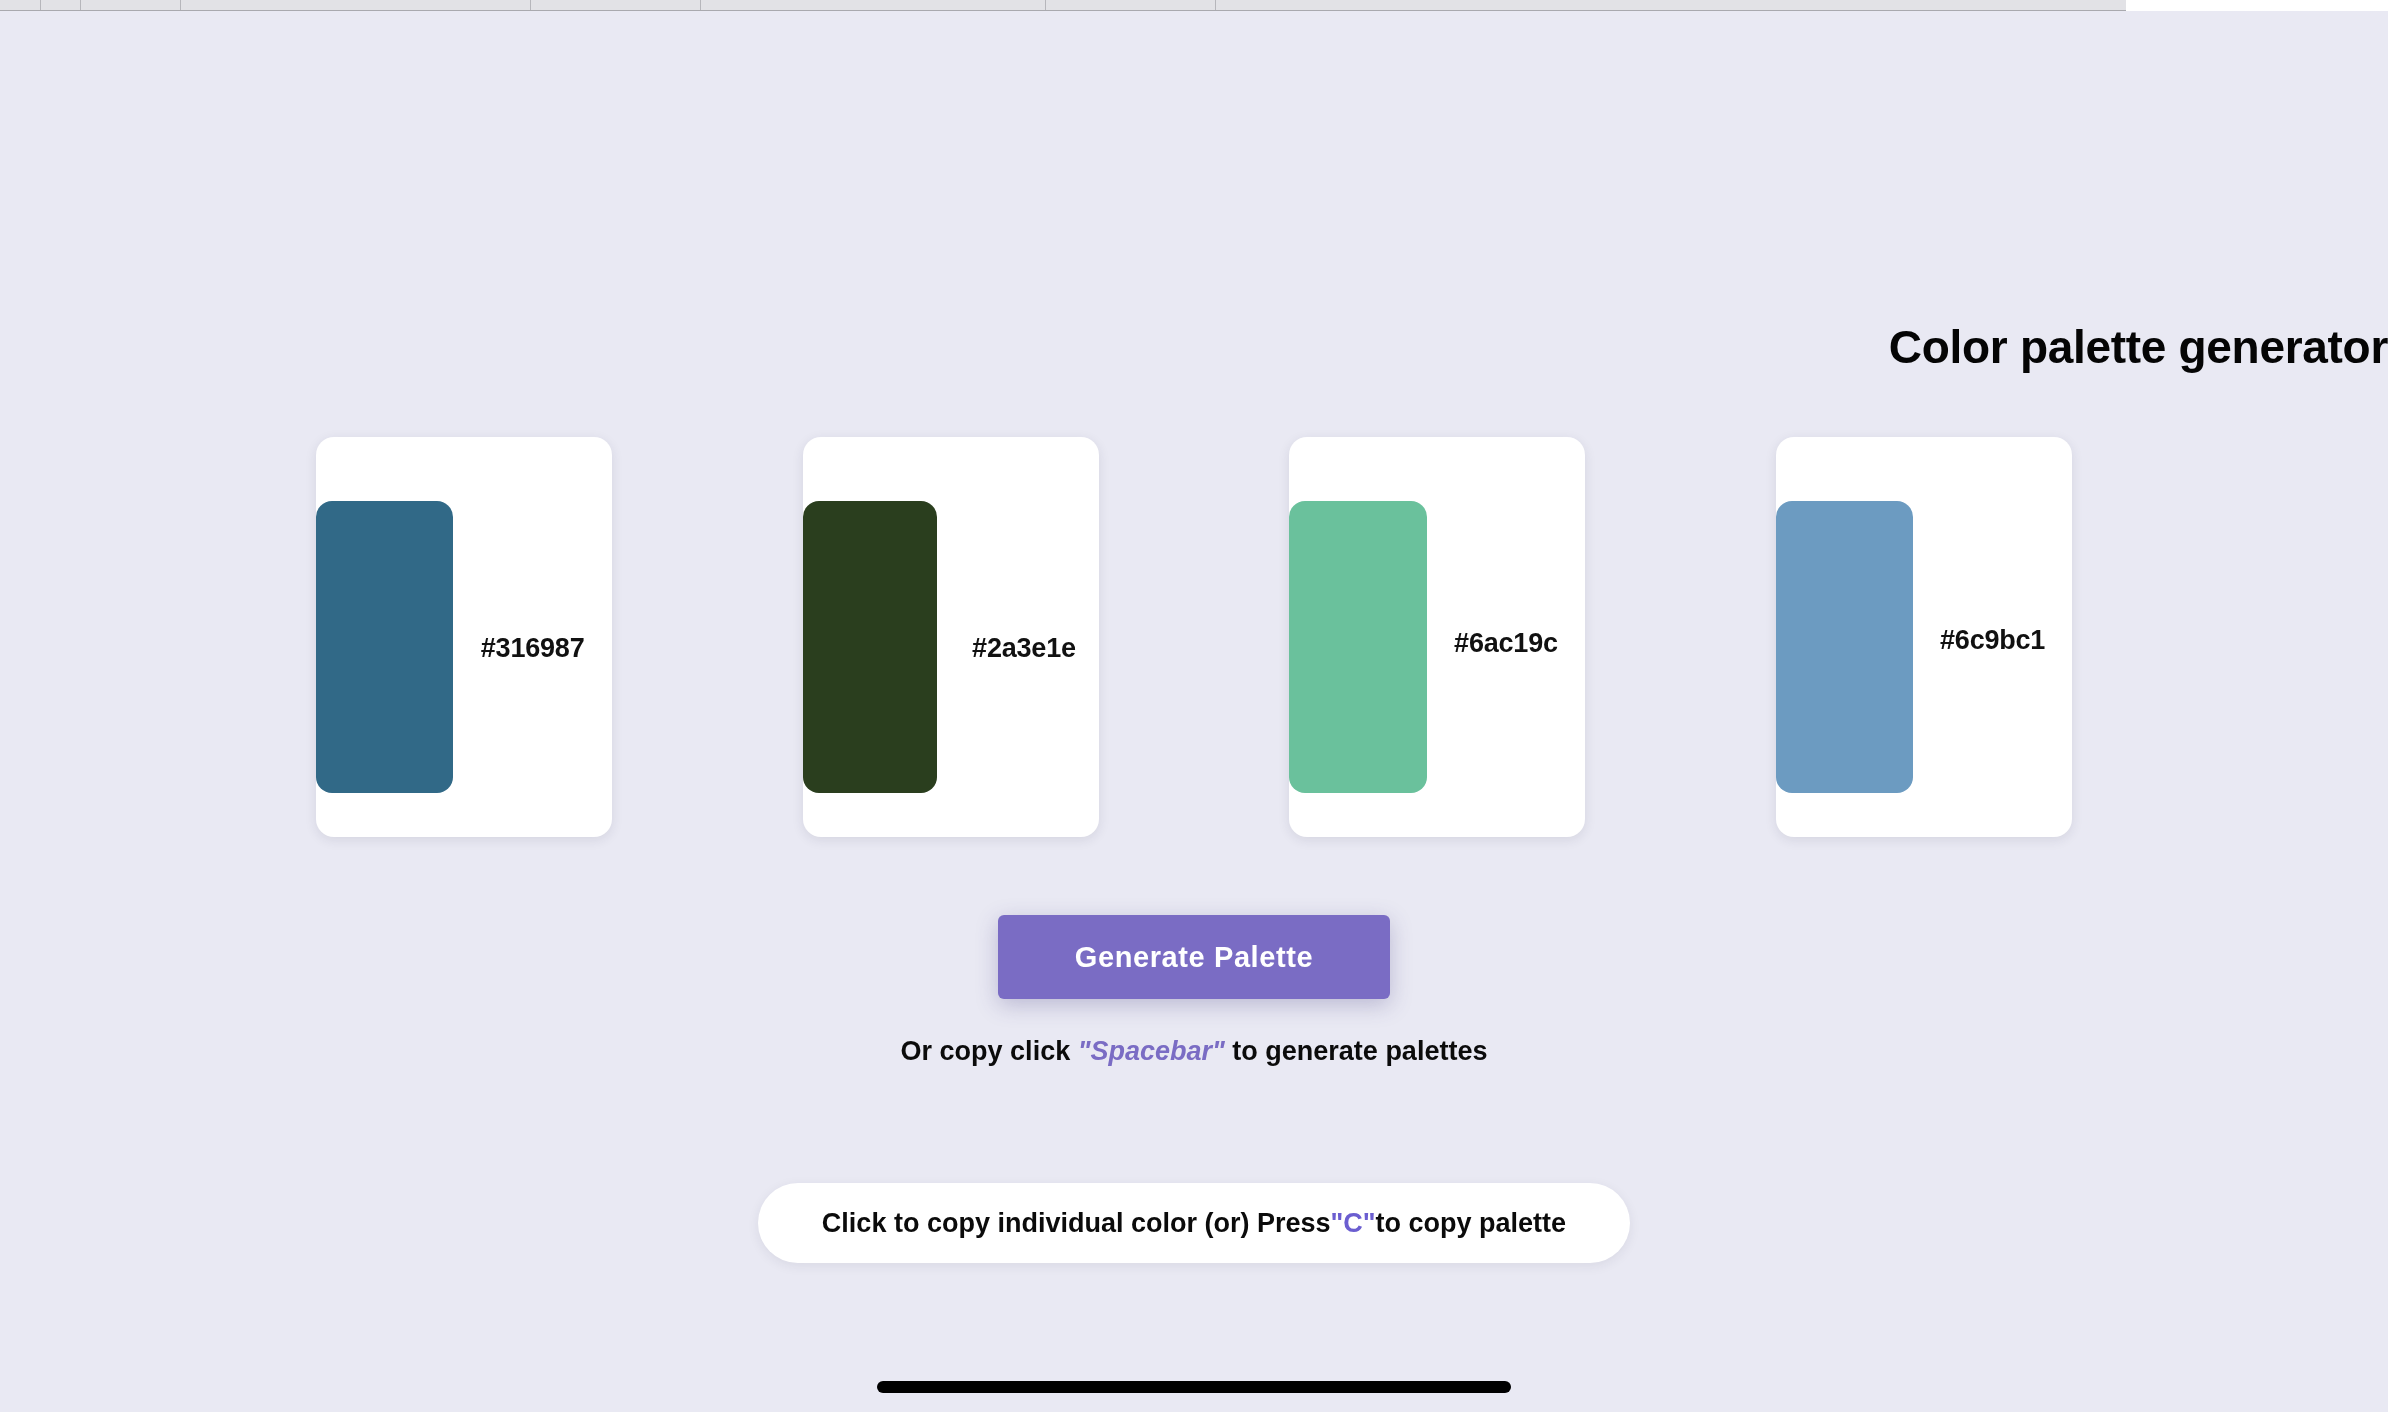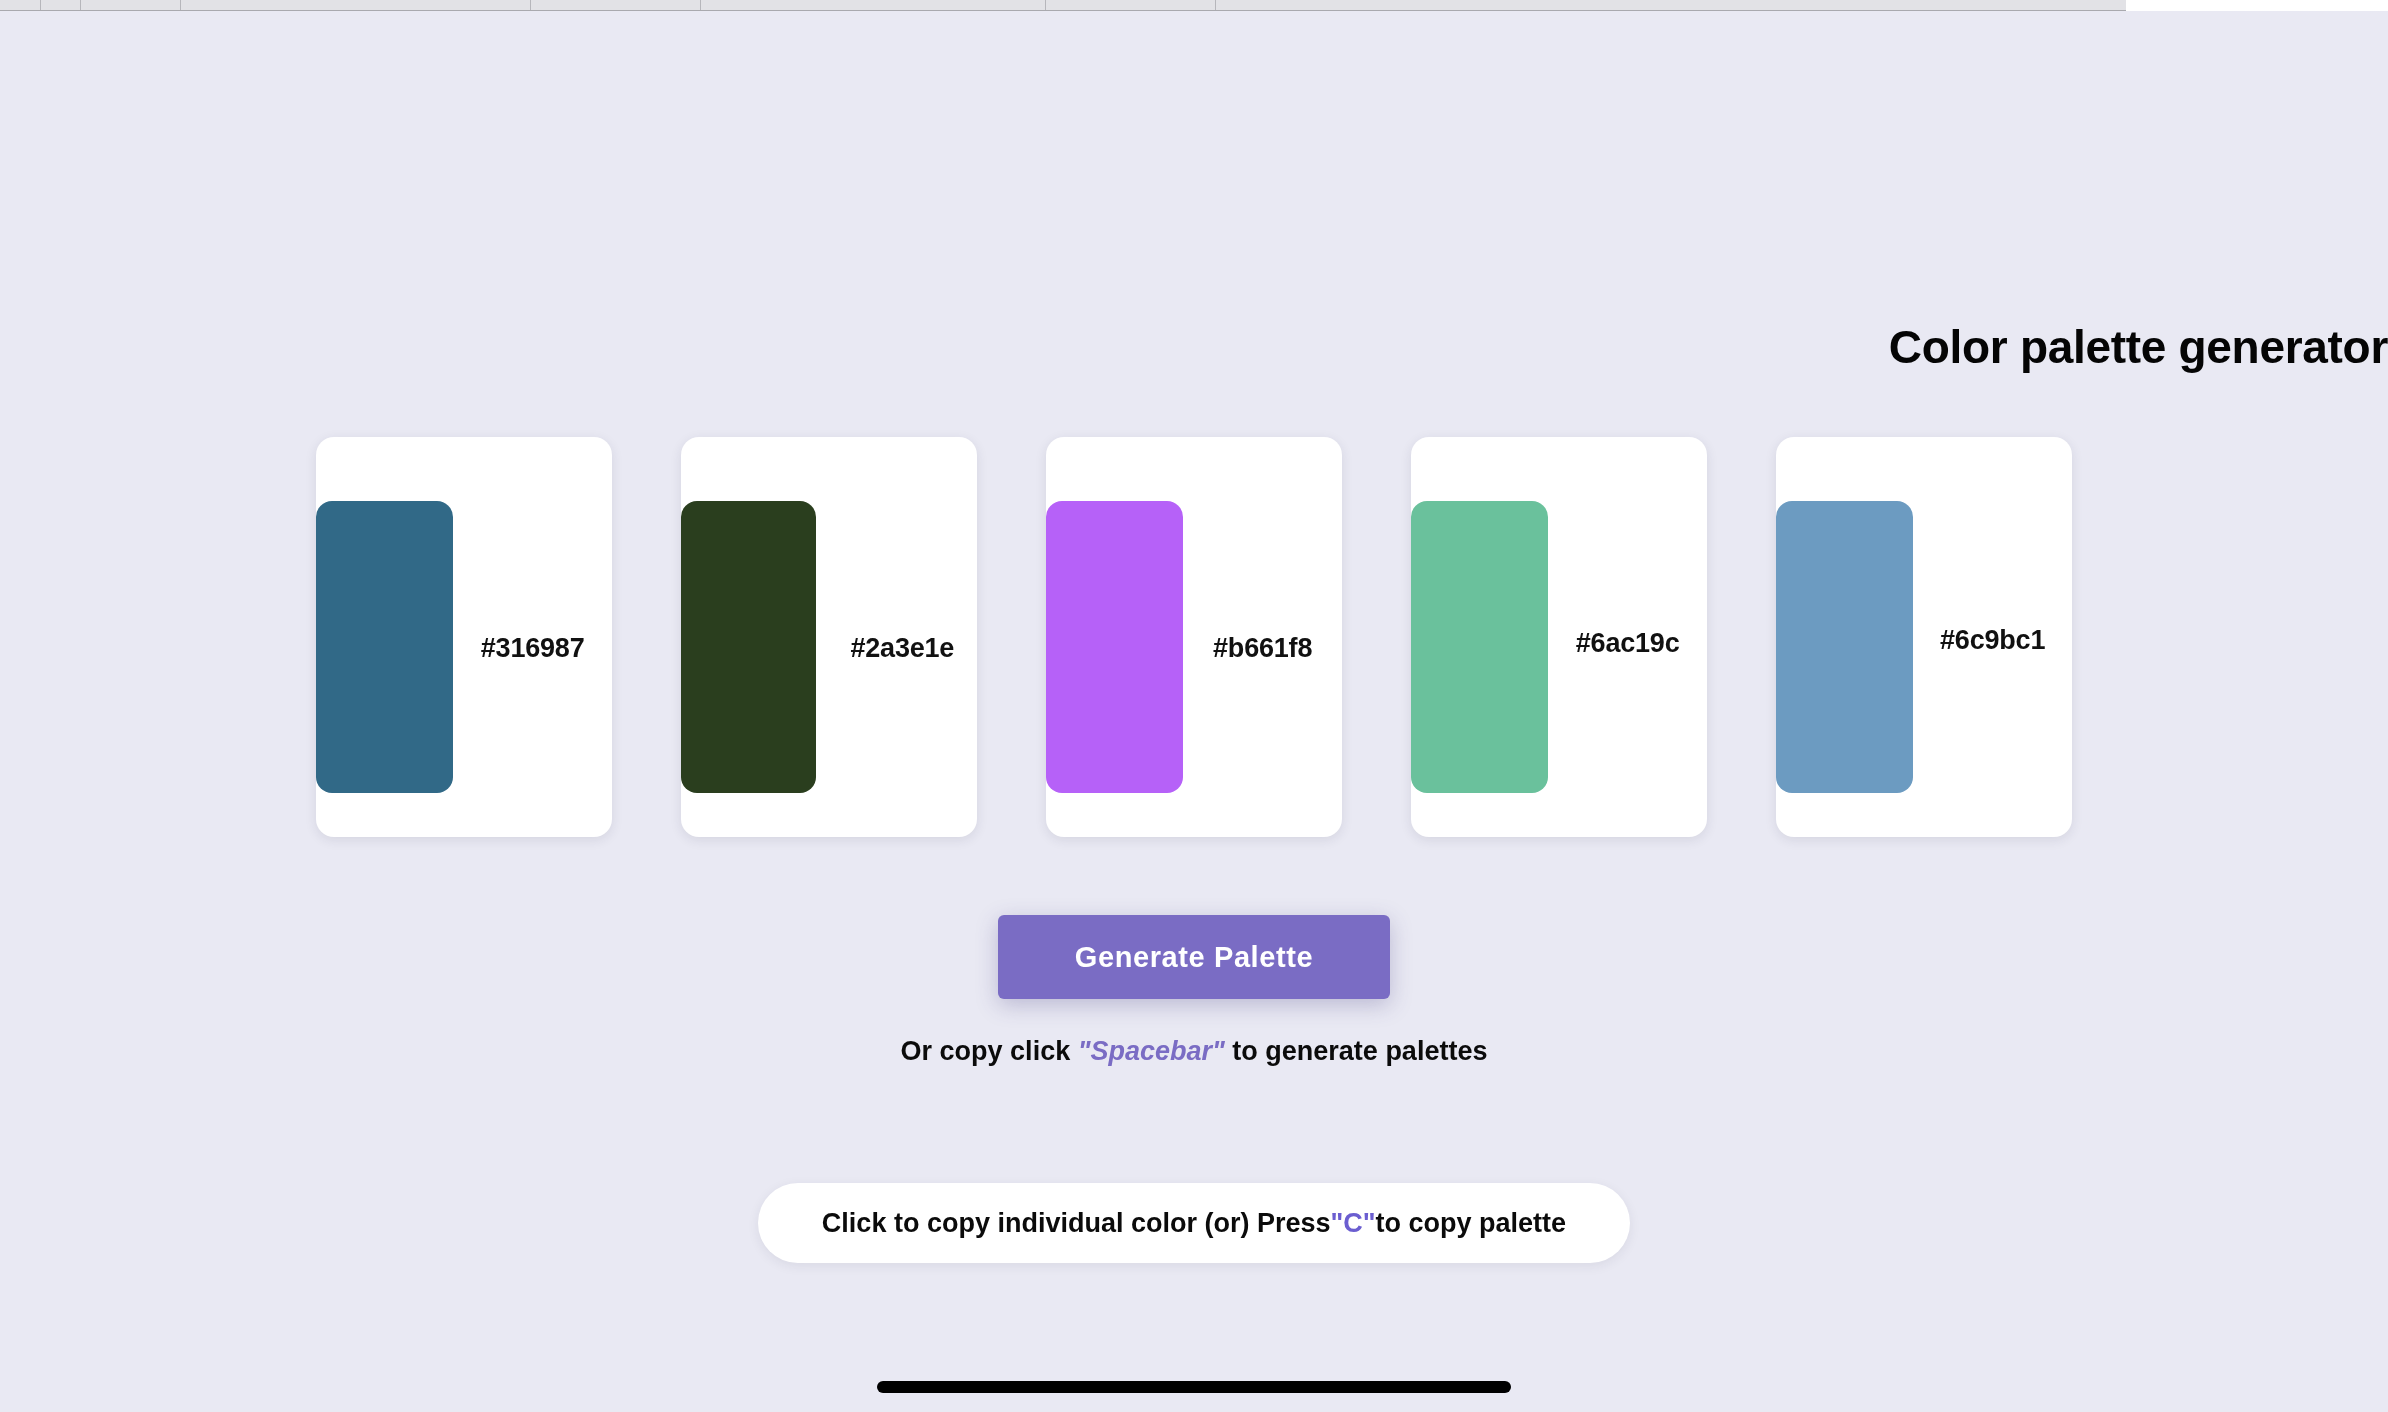--- a/index.html
+++ b/index.html
@@ -209,24 +209,20 @@
     <div class="color-card card-0">
       <div class="color-swatch" style="background: rgb(49, 105, 135);"></div>
       <div class="color-hex">#316987</div>
     </div>
 
     <div class="color-card card-1">
       <div class="color-swatch" style="background: rgb(42, 62, 30);"></div>
       <div class="color-hex">#2a3e1e</div>
     </div>
 
-    <div class="color-card card-2">
-      <div class="color-swatch" style="background: rgb(182, 97, 248);"></div>
-      <div class="color-hex">#b661f8</div>
-    </div>
 
     <div class="color-card card-3">
       <div class="color-swatch" style="background: rgb(106, 193, 156);"></div>
       <div class="color-hex">#6ac19c</div>
     </div>
 
     <div class="color-card card-4">
       <div class="color-swatch" style="background: rgb(108, 155, 193);"></div>
       <div class="color-hex">#6c9bc1</div>
     </div>

